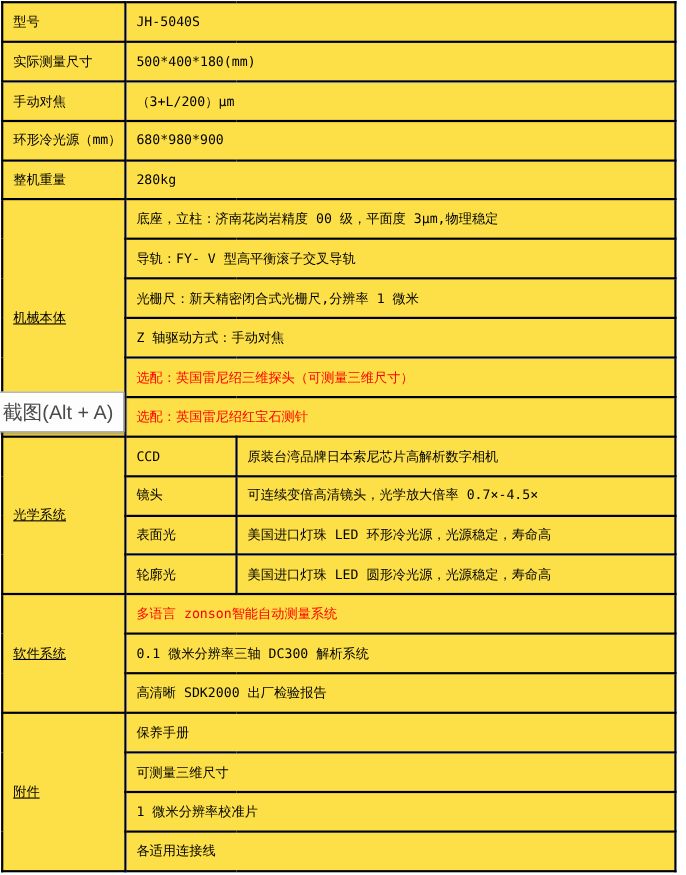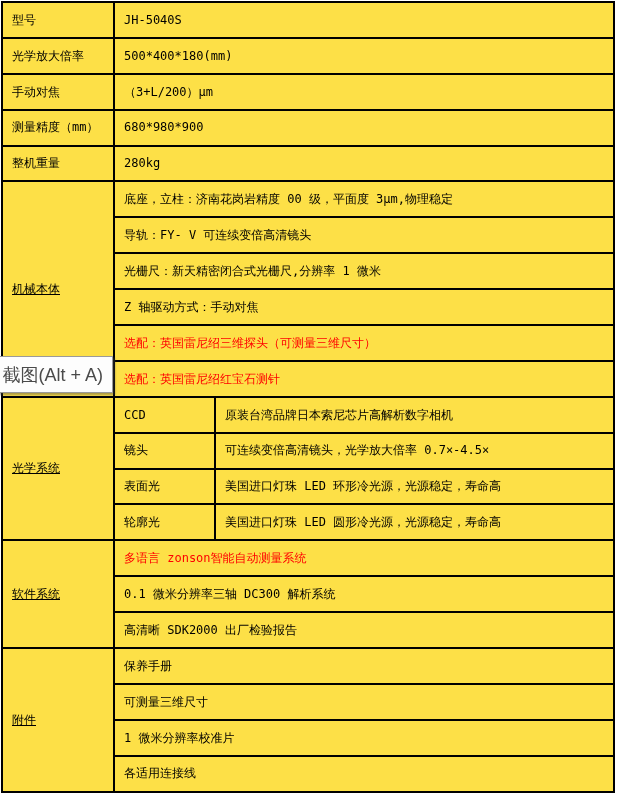--- a/index.html
+++ b/index.html
@@ -71,42 +71,42 @@
       <col class="c2">
       <col>
     </colgroup>
   <tbody>
 
     <tr>
       <td class="lbl">型号</td>
       <td class="val" colspan="2">JH-5040S</td>
     </tr>
     <tr>
-      <td class="lbl">光学放大倍率</td>
+      <td class="lbl">实际测量尺寸</td>
       <td class="val" colspan="2">500*400*180(mm)</td>
     </tr>
     <tr>
       <td class="lbl">手动对焦</td>
       <td class="val val-precision" colspan="2">（3+L/200）μm</td>
     </tr>
     <tr>
-      <td class="lbl">测量精度（mm）</td>
+      <td class="lbl">环形冷光源（mm）</td>
       <td class="val" colspan="2">680*980*900</td>
     </tr>
     <tr>
       <td class="lbl">整机重量</td>
       <td class="val" colspan="2">280kg</td>
     </tr>
 
     <tr>
       <td class="cat" rowspan="6">机械本体</td>
       <td class="val" colspan="2">底座，立柱：济南花岗岩精度 00 级，平面度 3μm,物理稳定</td>
     </tr>
     <tr>
-      <td class="val" colspan="2">导轨：FY- V 可连续变倍高清镜头</td>
+      <td class="val" colspan="2">导轨：FY- V 型高平衡滚子交叉导轨</td>
     </tr>
     <tr>
       <td class="val" colspan="2">光栅尺：新天精密闭合式光栅尺,分辨率 1 微米</td>
     </tr>
     <tr>
       <td class="val" colspan="2">Z 轴驱动方式：手动对焦</td>
     </tr>
     <tr>
       <td class="val red" colspan="2">选配：英国雷尼绍三维探头（可测量三维尺寸）</td>
     </tr>

